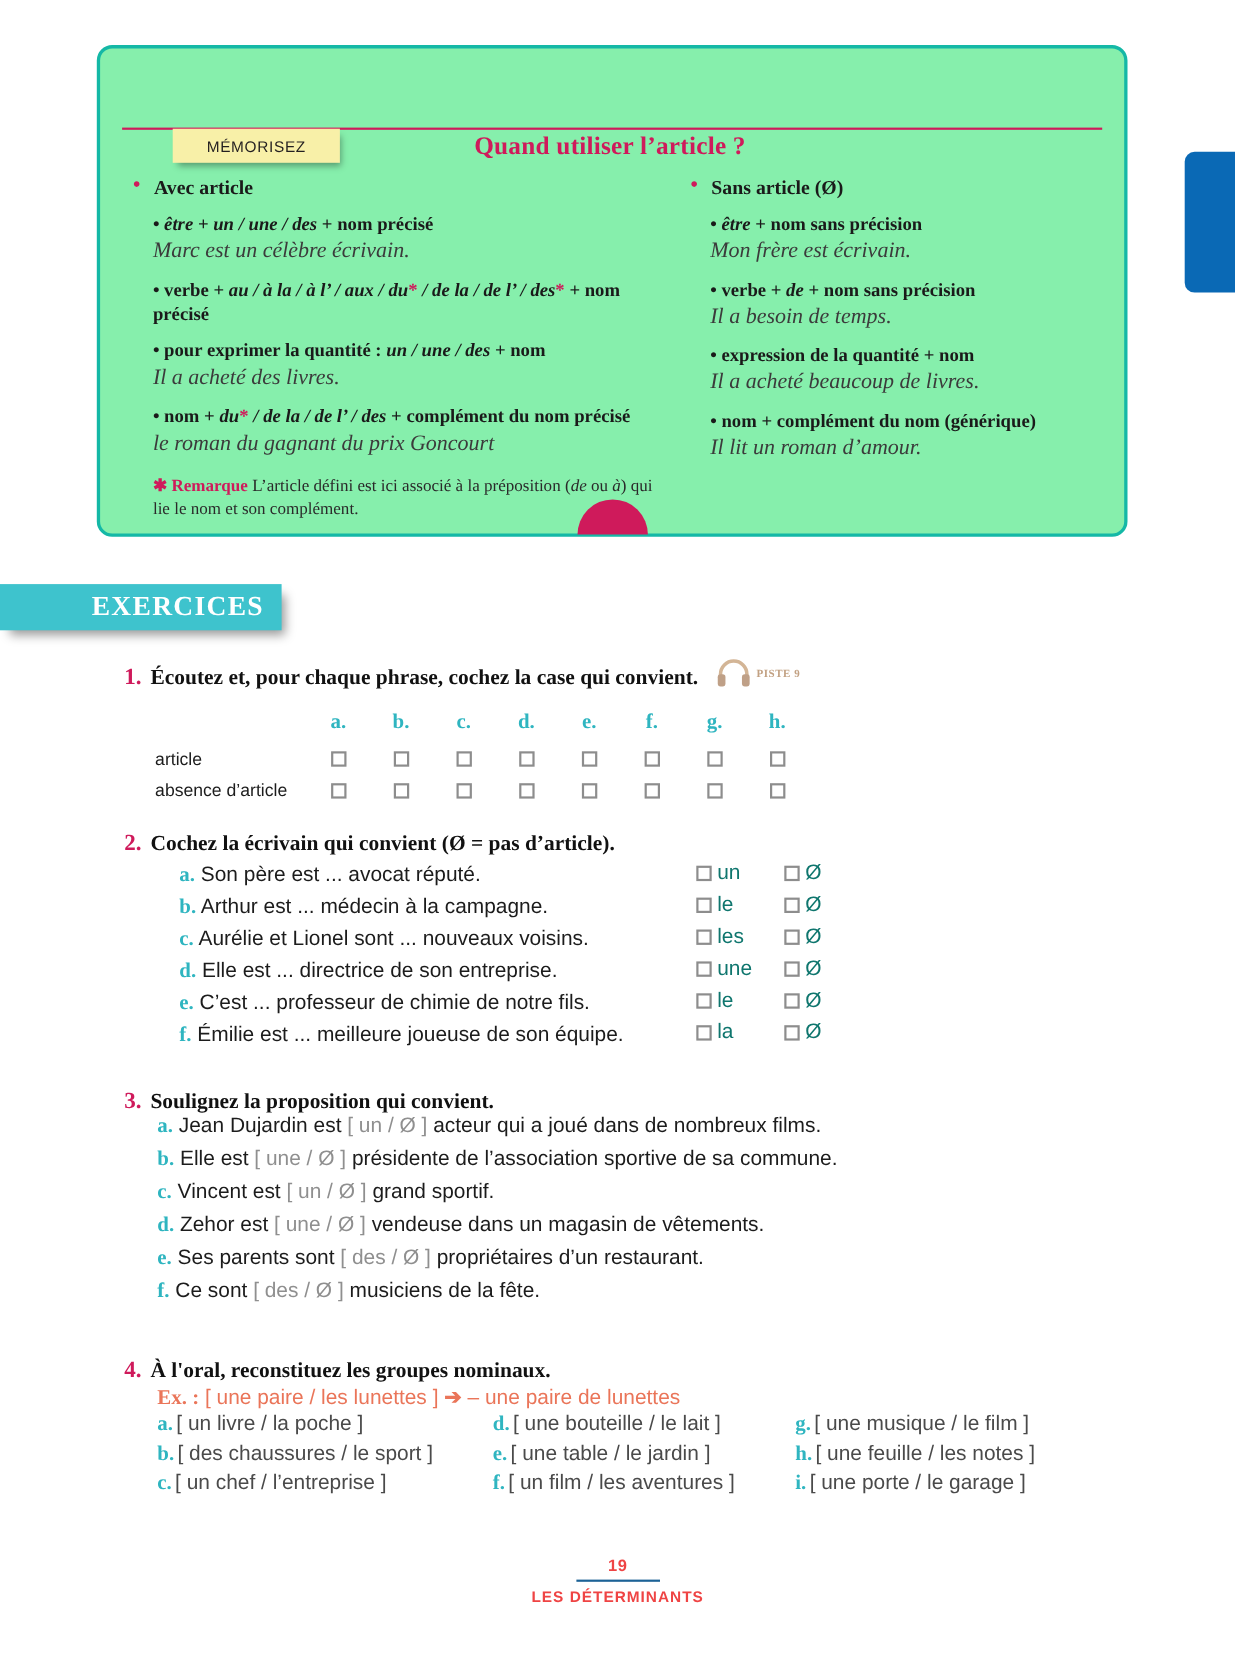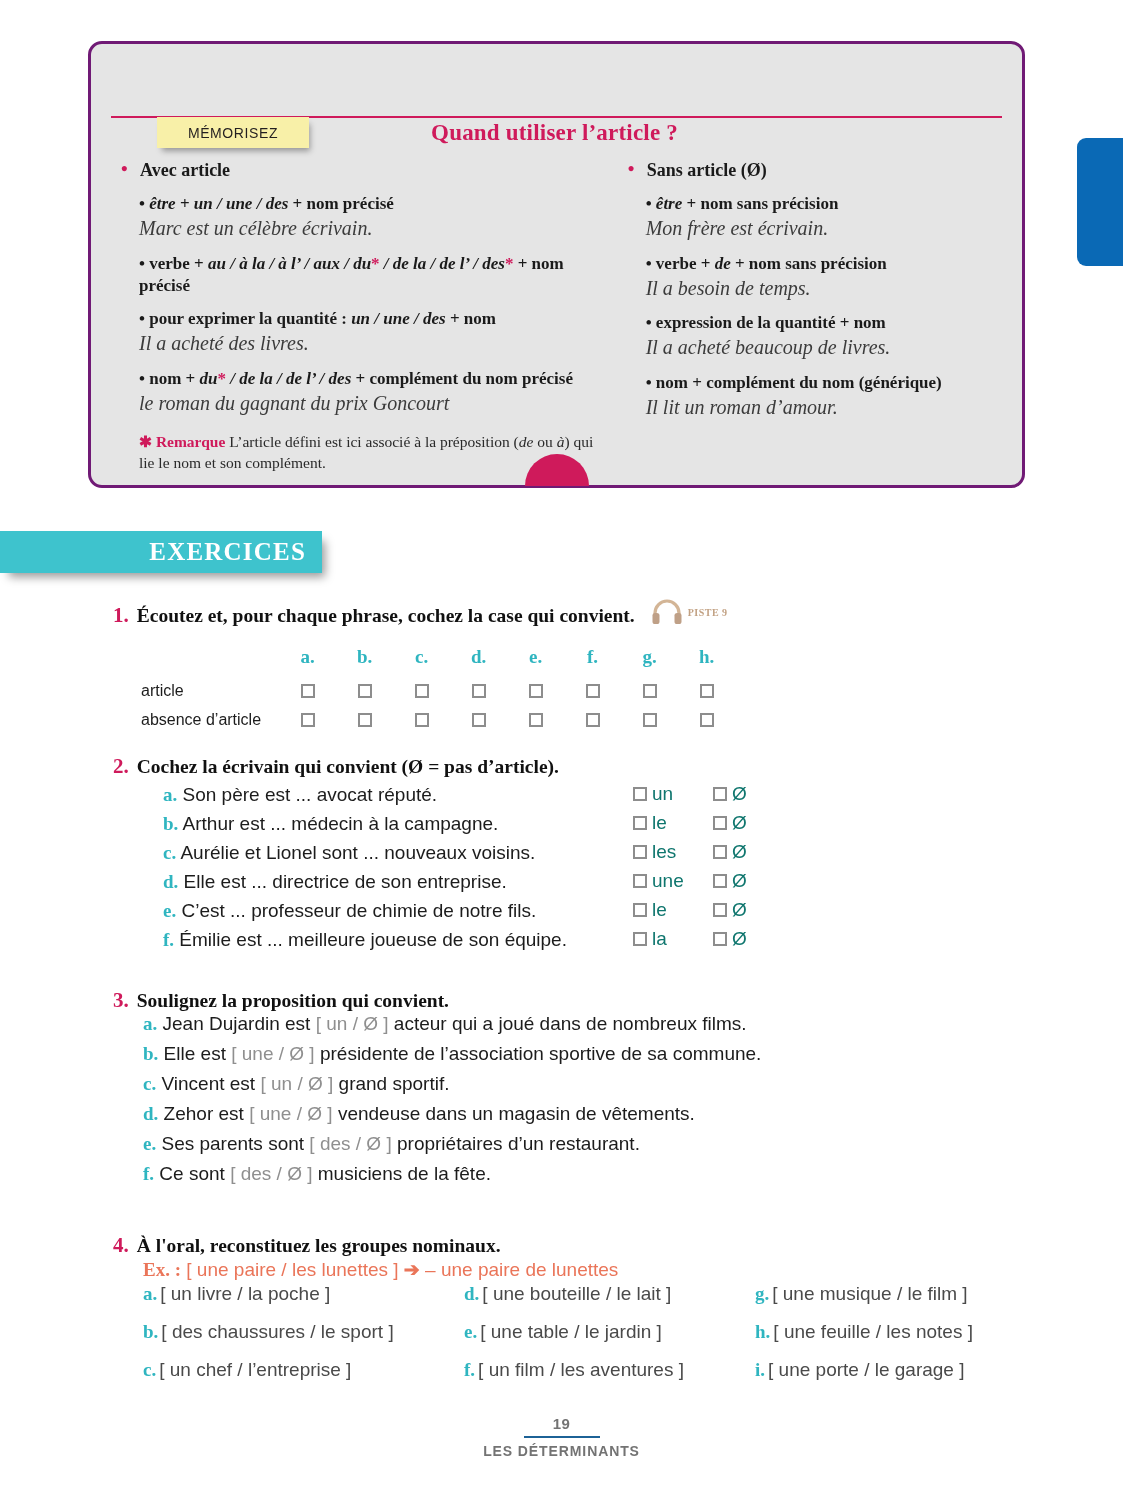--- a/index.html
+++ b/index.html
@@ -26,24 +26,24 @@
     border-radius: 9px 0 0 9px;
   }
 
   
   .memo-card {
     position: absolute;
     left: 88px;
     top: 41px;
     width: 937px;
     height: 447px;
-    border: 3px solid #701a75;
+    border: 3px solid #14b8a6;
     border-radius: 14px;
     box-sizing: border-box;
-    background: #e5e5e5;
+    background: #86efac;
   }
   .memo-title-rule {
     position: absolute;
     left: 20px;
     right: 20px;
     top: 72px;
     height: 2px;
     background: #cf1a5b;
   }
   .memo-title {
@@ -147,21 +147,21 @@
     background: #cf1a5b;
     border-radius: 32px 32px 0 0;
     z-index: 3;
   }
 
   
   .banner {
     position: absolute;
     left: 0;
     top: 531px;
-    width: 322px;
+    width: 256px;
     height: 42px;
     background: #3ec3cd;
     box-shadow: 6px 7px 9px -3px rgba(0,0,0,.40);
   }
   .banner span {
     position: absolute;
     right: 16px;
     top: 50%;
     transform: translateY(-50%);
     color: #ffffff;
@@ -287,36 +287,35 @@
     margin-bottom: 2px;
   }
   .ex4-example b {
     font-family: "Liberation Serif", serif;
     font-weight: bold;
   }
   .ex4-grid {
     display: grid;
     grid-template-columns: 305px 275px auto;
     row-gap: 5px;
-    gap: 16px;
   }
   .ex4-cell {
     font-size: 19px;
     color: #4a4a4a;
     white-space: nowrap;
   }
   .ex4-cell .item-letter { margin-right: 3px; }
 
   
   .footer {
     position: absolute;
     left: 0; right: 0;
     top: 1415px;
     text-align: center;
-    color: #737373;
+    color: #ef4444;
     font-weight: bold;
   }
   .footer .pg {
     font-size: 15px;
     letter-spacing: .5px;
   }
   .footer .rule {
     width: 76px;
     height: 2px;
     background: #1c6296;

